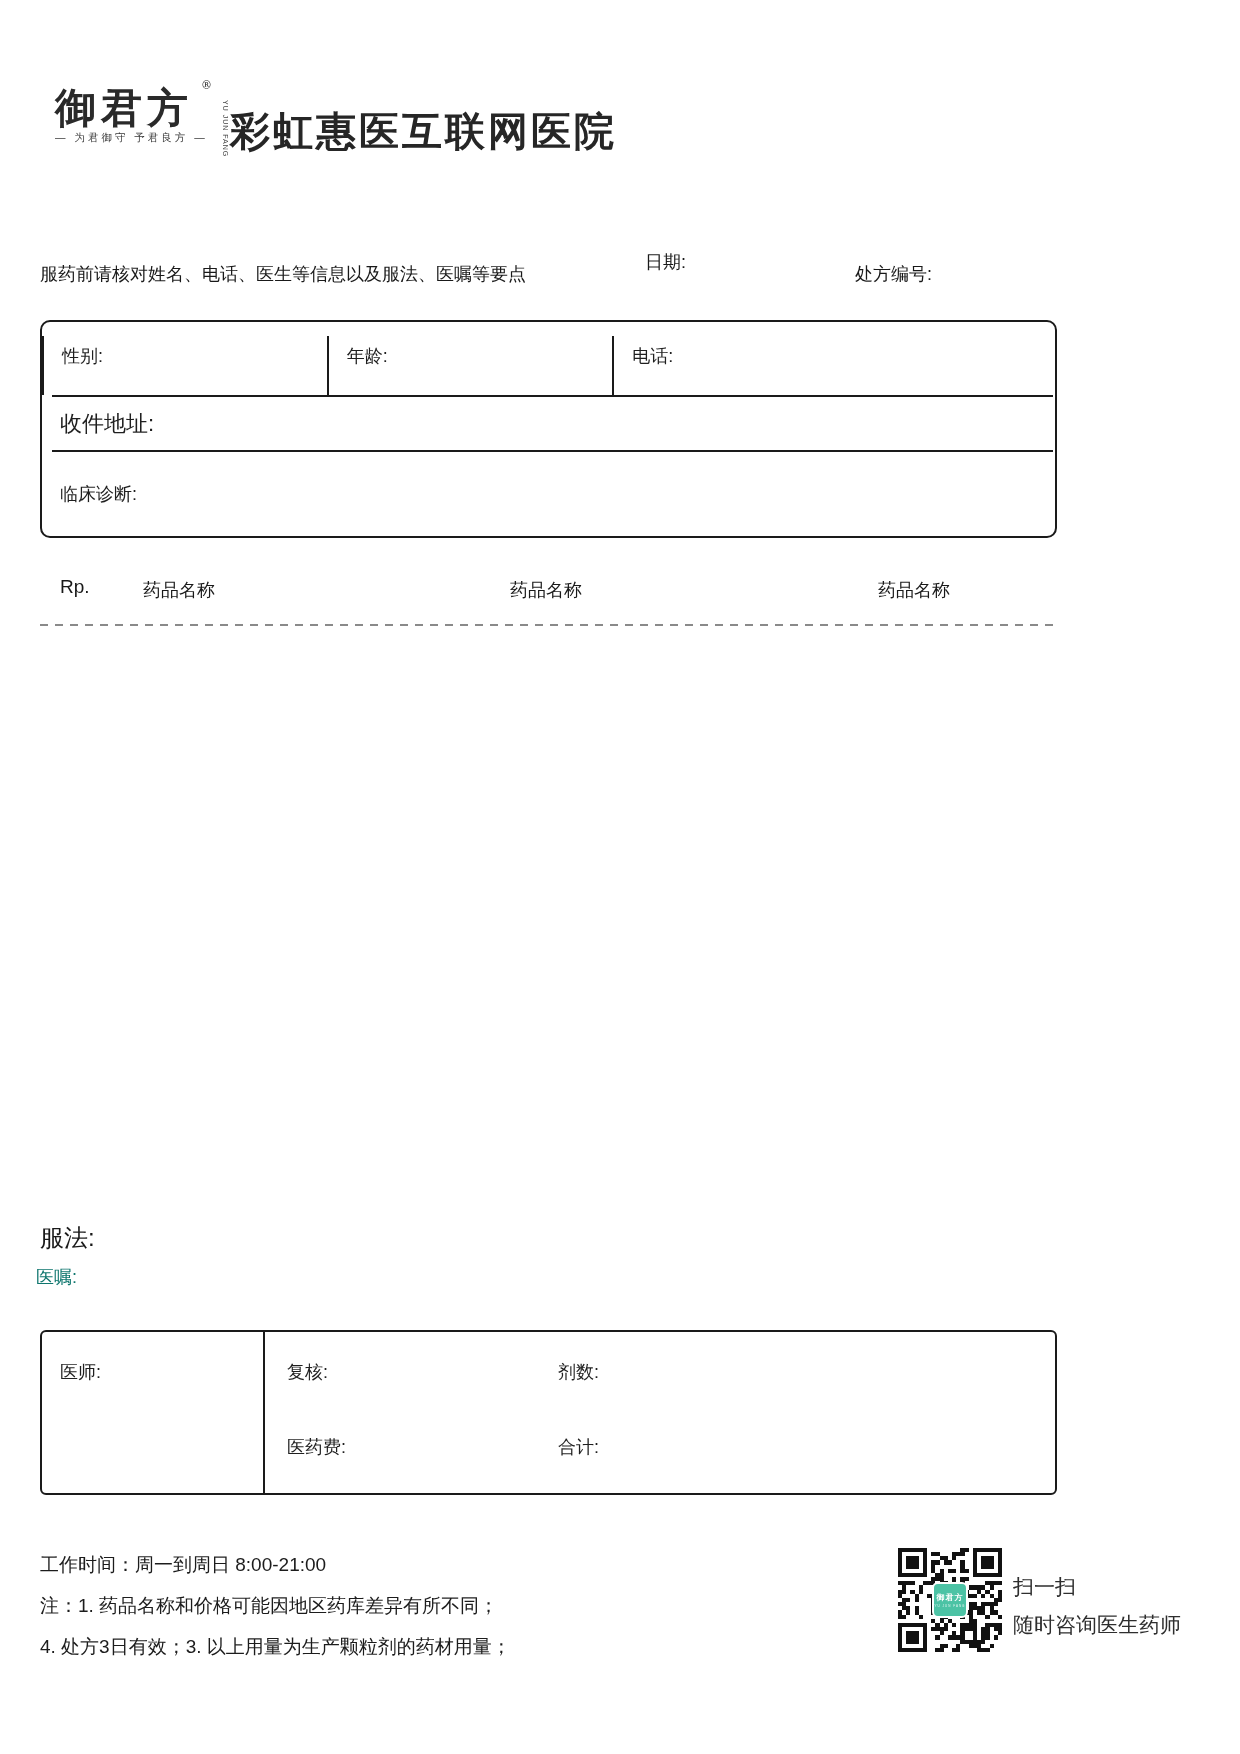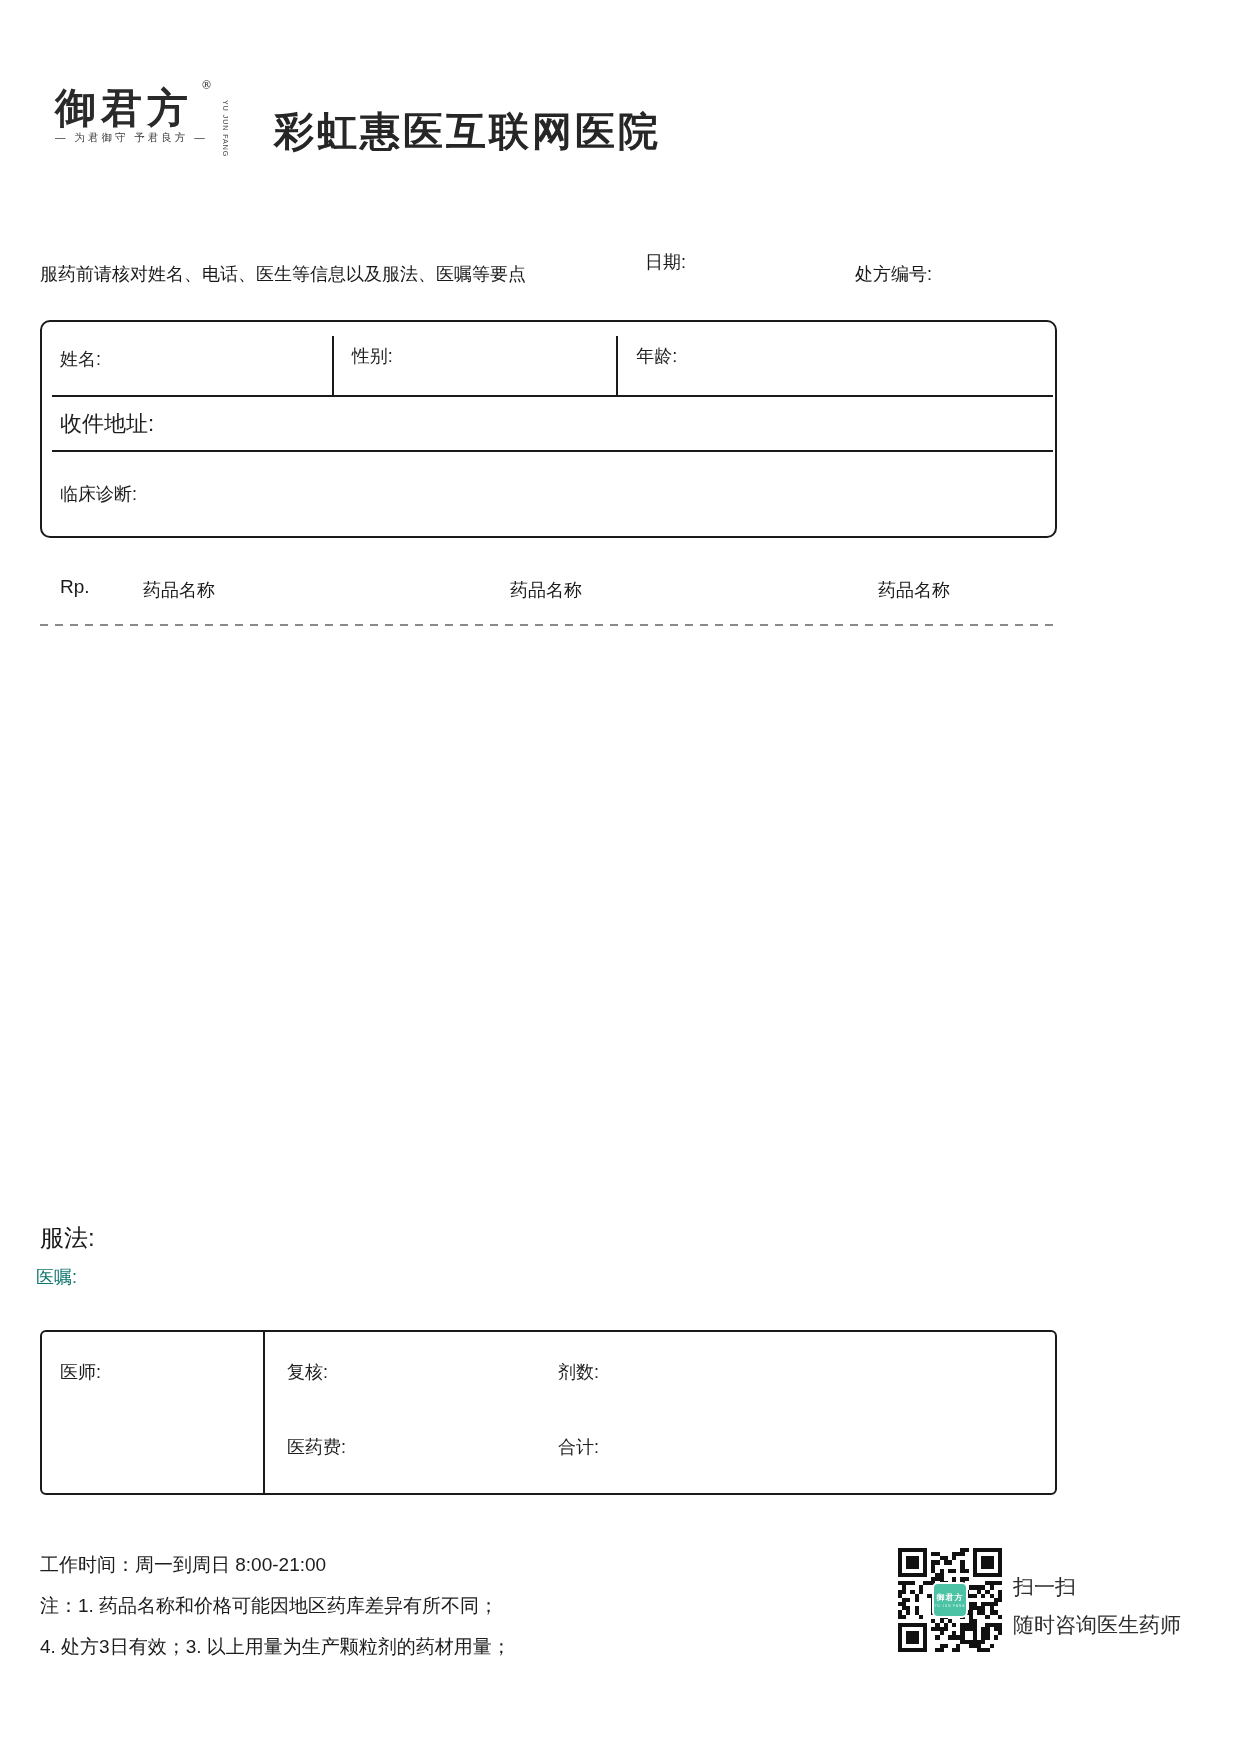--- a/index.html
+++ b/index.html
@@ -25,21 +25,20 @@
     writing-mode:vertical-rl;font-size:7px;letter-spacing:1px;color:#444;
     font-family:"Liberation Sans", sans-serif;font-weight:400;
   }
   .tagline{
     font-size:10.5px;letter-spacing:3px;color:#3a3a3a;white-space:nowrap;
   }
   .hospital-title{
     position:absolute;left:230px;top:104px;
     font-size:40px;font-weight:900;letter-spacing:3px;color:#262626;
     font-family:"Liberation Sans", sans-serif;
-    margin-left:44px;
   }
   
   .notice{position:absolute;left:40px;top:262px;font-size:18px;color:#191919;}
   .date-label{position:absolute;left:645px;top:250px;font-size:18px;color:#191919;}
   .rx-number-label{position:absolute;left:855px;top:262px;font-size:18px;color:#191919;}
   
   .patient-box{
     position:absolute;left:40px;top:320px;width:1013px;height:214px;
     border:2px solid #1a1a1a;border-radius:10px;
     display:flex;flex-direction:column;
@@ -114,23 +113,23 @@
     <div class="tagline">— 为君御守  予君良方 —</div>
   </div>
   <div class="hospital-title">彩虹惠医互联网医院</div>
 
   <div class="notice">服药前请核对姓名、电话、医生等信息以及服法、医嘱等要点</div>
   <div class="date-label">日期:</div>
   <div class="rx-number-label">处方编号:</div>
 
   <div class="patient-box">
     <div class="pb-row1">
-      <div class="pb-cell c1">姓名:</div>
       <div class="pb-cell c2">性别:</div>
       <div class="pb-cell c3">年龄:</div>
+      <div class="pb-cell c4">电话:</div>
     </div>
     <div class="pb-hline"></div>
     <div class="pb-row2">收件地址:</div>
     <div class="pb-hline"></div>
     <div class="pb-row3">临床诊断:</div>
   </div>
 
   <div class="rp-label">Rp.</div>
   <div class="drug-col d1">药品名称</div>
   <div class="drug-col d2">药品名称</div>

